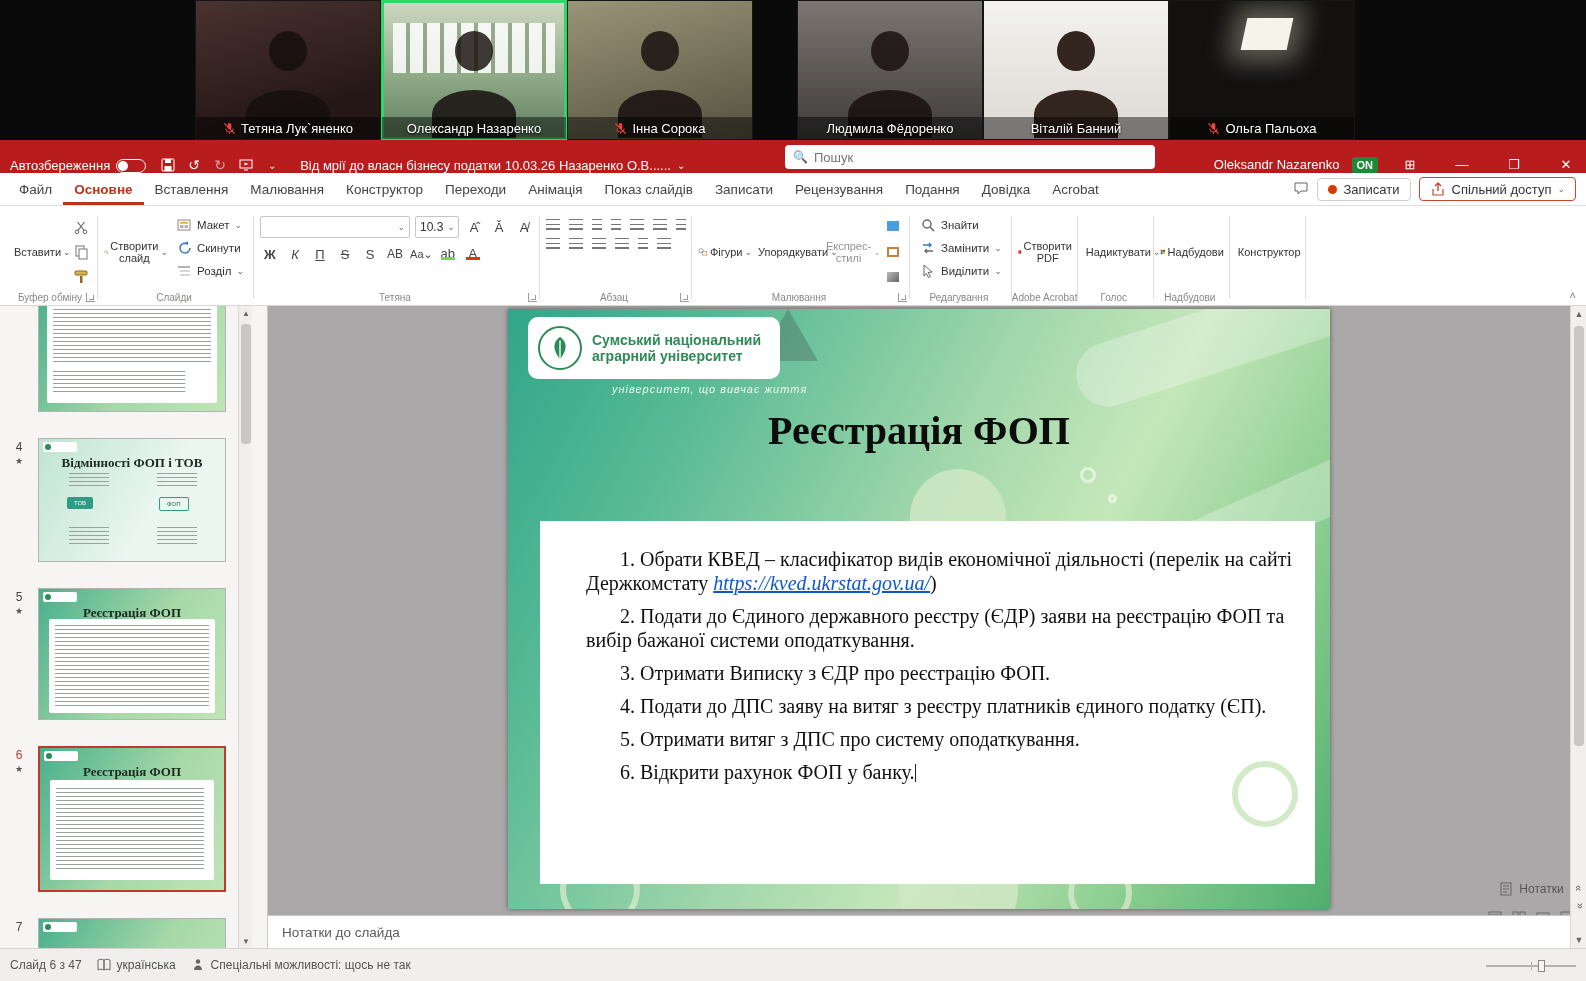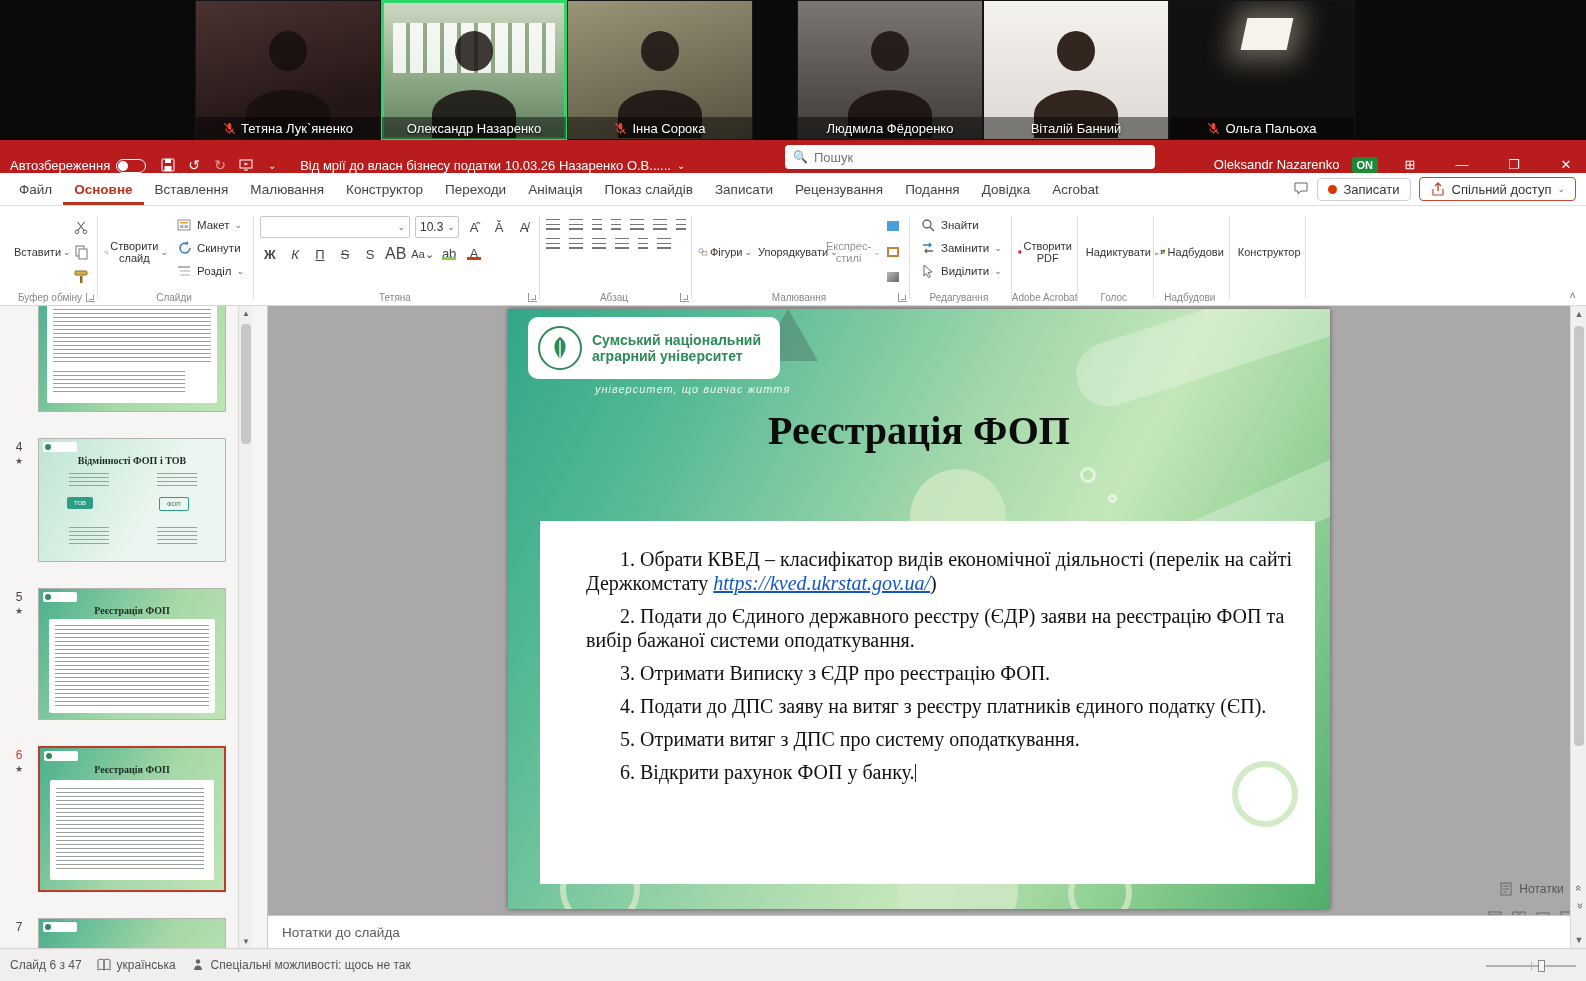--- a/index.html
+++ b/index.html
@@ -116,21 +116,21 @@
   .thumb-gutter { width:38px; display:flex; flex-direction:column; align-items:center; padding-top:2px;
                   font-size:12px; color:#444; gap:2px; }
   .thumb-gutter .star { font-size:9px; color:#555; }
   .thumb { width:188px; border:1px solid #b5b3b1; background:#fff; position:relative; overflow:hidden; }
   .thumb.selected { border:2px solid #c0392b; }
   .thumb-gutter .num.selected-num { color:#c0392b; }
   .mini-slide { position:absolute; inset:0; background:linear-gradient(120deg,#49b08d 0%,#a6d8a8 55%,#bfe5b6 100%); }
   .mini-logo { position:absolute; left:4px; top:3px; width:34px; height:10px; background:#fff; border-radius:2px; }
   .mini-logo::before { content:""; position:absolute; left:2px; top:2px; width:6px; height:6px;
                        border-radius:50%; background:#2e8b57; }
-  .mini-title { position:absolute; left:0; right:0; top:16px; text-align:center; font-size:10px;
+  .mini-title { position:absolute; left:0; right:0; top:16px; text-align:center; font-size:13px;
                 font-weight:bold; color:#1c2b22; font-family:"Liberation Serif",serif; }
   .mini-box { position:absolute; background:#fff; border-radius:2px; }
   .mini-lines { position:absolute; background:repeating-linear-gradient(#9aa29c 0 1.3px,transparent 1.3px 4px); }
   .flow-box { position:absolute; font-size:6px; color:#fff; background:#2f9d86; border-radius:2px;
               padding:3px 7px; }
   .flow-box.outline { background:#eaf6f0; color:#2f6b57; border:1px solid #2f9d86; }
   .panel-scroll { width:14px; background:#f0efee; border-left:1px solid #dddbd9; position:relative; }
   .panel-scroll .arrow { position:absolute; left:0; width:14px; height:14px; font-size:8px; color:#666;
                          display:flex; align-items:center; justify-content:center; }
   .panel-scroll .thumb-drag { position:absolute; left:2px; width:10px; background:#c9c7c5; border-radius:4px; }
@@ -142,21 +142,21 @@
            box-shadow:0 0 5px rgba(0,0,0,.45); overflow:hidden; }
   .deco-pill { position:absolute; background:rgba(255,255,255,.28); border-radius:60px; }
   .deco-ring { position:absolute; border:3px solid rgba(255,255,255,.55); border-radius:50%; }
   .deco-bulb { position:absolute; border-radius:50%; background:#cfe8c4; opacity:.85; }
   .deco-bulb.outline { background:transparent; border:6px solid #cfe8c4; }
   .slide-logo { position:absolute; left:20px; top:8px; width:252px; height:62px; background:#fff;
                 border-radius:10px; display:flex; align-items:center; gap:10px; padding:0 10px; z-index:3; }
   .logo-circle { width:44px; height:44px; border-radius:50%; border:2px solid #2e8b57; display:flex;
                  align-items:center; justify-content:center; flex:0 0 auto; }
   .org-name { color:#2e8b57; font-weight:bold; font-size:14px; line-height:16px; }
-  .tagline { position:absolute; left:87px; top:74px; color:#eef7ee; font-style:italic; font-size:11px;
+  .tagline { position:absolute; left:104px; top:74px; color:#eef7ee; font-style:italic; font-size:11px;
              letter-spacing:1px; z-index:3; }
   .watermark-a { position:absolute; left:250px; top:0; width:0; height:0; z-index:2;
                  border-left:30px solid transparent; border-right:30px solid transparent;
                  border-bottom:52px solid rgba(70,90,80,.35); }
   .slide-title { position:absolute; left:0; right:0; top:98px; text-align:center; z-index:3;
                  font-family:"Liberation Serif",serif; font-weight:bold; font-size:40px; color:#0c0c0c; }
   .content-box { position:absolute; left:32px; top:212px; width:775px; height:363px; background:#fff;
                  z-index:4; padding:26px 20px 0 46px; font-family:"Liberation Serif",serif;
                  font-size:20px; line-height:24px; color:#101010; }
   .content-box p { text-indent:34px; margin-bottom:9px; }
@@ -570,21 +570,21 @@
           <button class="fmt-btn">А̂</button>
           <button class="fmt-btn">А̌</button>
           <button class="fmt-btn">А̸</button>
         </div>
         <div class="font-row">
           <button class="fmt-btn b">Ж</button>
           <button class="fmt-btn i">К</button>
           <button class="fmt-btn u">П</button>
           <button class="fmt-btn s">S</button>
           <button class="fmt-btn">S</button>
-          <button class="fmt-btn" style="font-size:16px">АВ</button>
+          <button class="fmt-btn" style="font-size:12px">АВ</button>
           <button class="fmt-btn" style="font-size:11px">Аа⌄</button>
           <button class="fmt-btn" style="flex-direction:column;line-height:10px">ab<span class="color-bar" style="background:#7fd24b"></span></button>
           <button class="fmt-btn" style="flex-direction:column;line-height:10px">А<span class="color-bar" style="background:#d83b01"></span></button>
         </div>
       </div>
       <span class="rgroup-label">Тетяна</span>
       <span class="dlg-launcher"></span>
     </div>
 
     <div class="rgroup">

